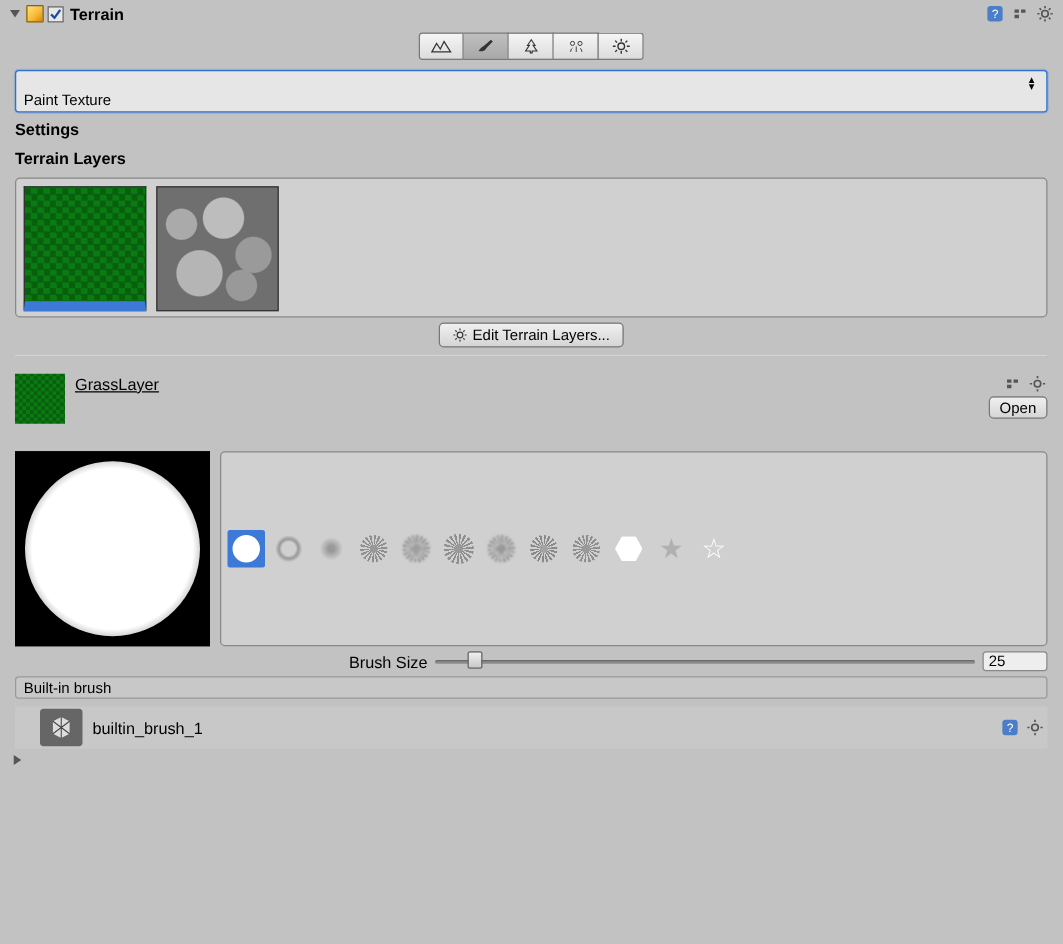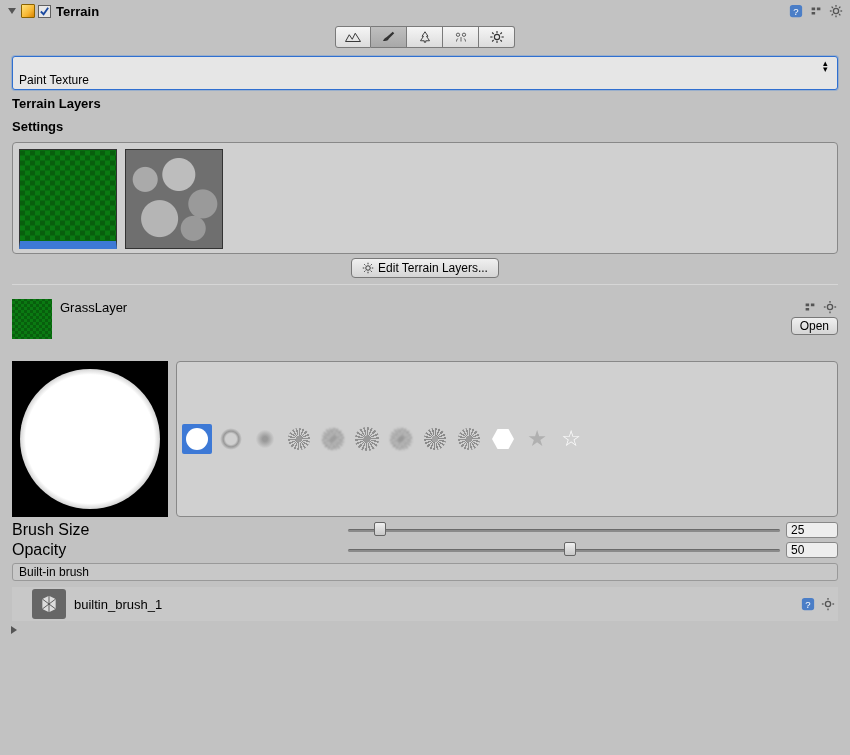--- a/index.html
+++ b/index.html
@@ -137,21 +137,21 @@
     }
 
     .layer-detail {
       margin: 14px 6px 6px 6px;
       display: flex; align-items: flex-start; gap: 8px;
     }
     .layer-detail-thumb {
       width: 40px; height: 40px;
     }
     .layer-detail-right { flex: 1; display:flex; flex-direction:column; align-items:flex-end;}
-    .layer-name-row { width:100%; display:flex; align-items:center;}
+    .layer-name-row { width:100%; display:flex; align-items:center;text-decoration:underline;}
     .layer-name { font-size: 13px; }
     .layer-icons { margin-left:auto; display:flex; gap:4px;}
     .open-btn { margin-top: 2px; padding: 1px 8px; text-align: right; }
 
     .brush-preview {
       width: 156px; height: 156px;
       background: #000; border: 1px solid #000;
       display: flex; align-items: center; justify-content: center;
       margin-right: 8px;
     }
@@ -186,21 +186,21 @@
     .brush-item .staro { color:#fff; font-size:22px; }
     .brush-item .sp { width:22px;height:22px;border-radius:50%;
       background: radial-gradient(circle,#999 0%,#999 20%, rgba(0,0,0,0) 22%),
                   repeating-conic-gradient(rgba(100,100,100,.6) 0 10deg, transparent 10deg 20deg);
       filter: blur(0.5px); }
 
     .slider-row {
       display: flex; align-items: center;
       margin: 2px 6px; gap: 6px;
     }
-    .slider-label { width: 330px; font-size: 16px; }
+    .slider-label { width: 330px; font-size: 13px; text-align: right; }
     .slider {
       flex: 1; height: 16px; position: relative; display:flex; align-items:center;
     }
     .track { height:3px; background:#8a8a8a; width:100%; border-radius:2px; border-top:1px solid #6a6a6a;}
     .thumb {
       position:absolute; width:12px; height:14px; background:linear-gradient(#f0f0f0,#c8c8c8);
       border:1px solid #666; border-radius:2px; top:0;
     }
     .num-field {
       width: 52px; height: 16px;
@@ -315,23 +315,23 @@
   </div>
 
   
   <div class="dropdown">
     <span>Paint Texture</span>
     <span class="dd-caret">▴<br>▾</span>
   </div>
 
   
 
+  <div class="section-title">Settings</div>
+
   <div class="section-title">Terrain Layers</div>
-
-  <div class="section-title">Settings</div>
 
   <div class="layers-box">
     <div class="layer-thumb grass selected"></div>
     <div class="layer-thumb rocks"></div>
   </div>
 
   <div class="row-right">
     <div class="btn">
       <svg width="12" height="12" viewBox="0 0 16 16">
           <circle cx="8" cy="8" r="3" fill="none" stroke="#333" stroke-width="1.3"></circle>
@@ -436,28 +436,20 @@
   
   <div class="slider-row">
     <span class="slider-label">Brush Size</span>
     <div class="slider">
       <div class="track"></div>
       <div class="thumb" style="left:6%"></div>
     </div>
     <input class="num-field" value="25" style="">
   </div>
   
-  <div class="slider-row">
-    <span class="slider-label">Opacity</span>
-    <div class="slider">
-      <div class="track"></div>
-      <div class="thumb" style="left:50%"></div>
-    </div>
-    <input class="num-field" value="50" style="">
-  </div>
 
   <div class="readonly-field">Built-in brush</div>
 
   <div class="asset-row">
     <div class="unity-icon">
       <svg viewBox="0 0 24 24">
           <path d="M12 2 L20 6 L20 18 L12 22 L4 18 L4 6 Z" fill="#ddd"></path>
           <path d="M12 2 L12 22 M4 6 L20 18 M20 6 L4 18" stroke="#444" stroke-width="1"></path>
         </svg>
     </div>

